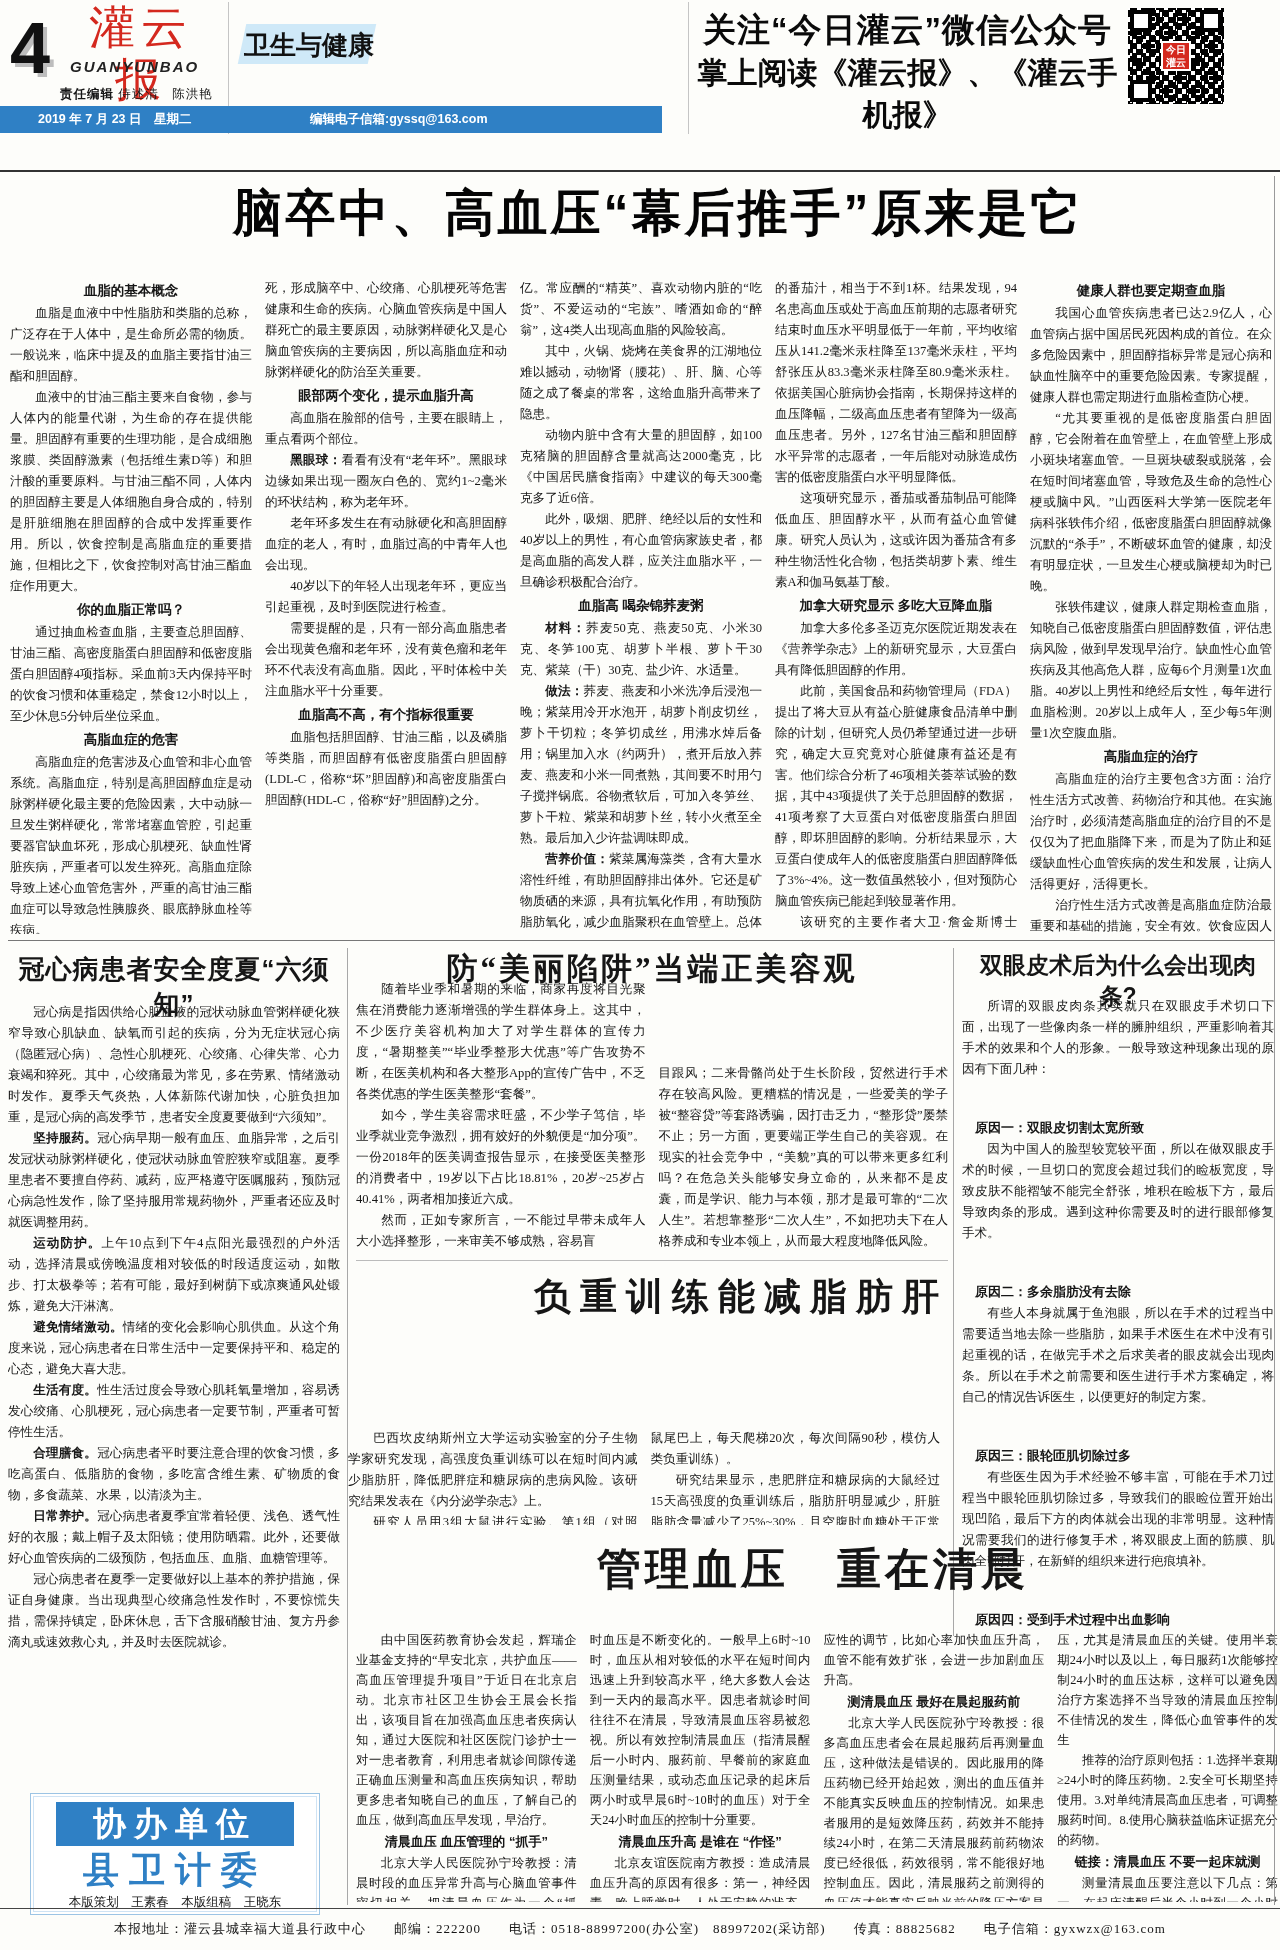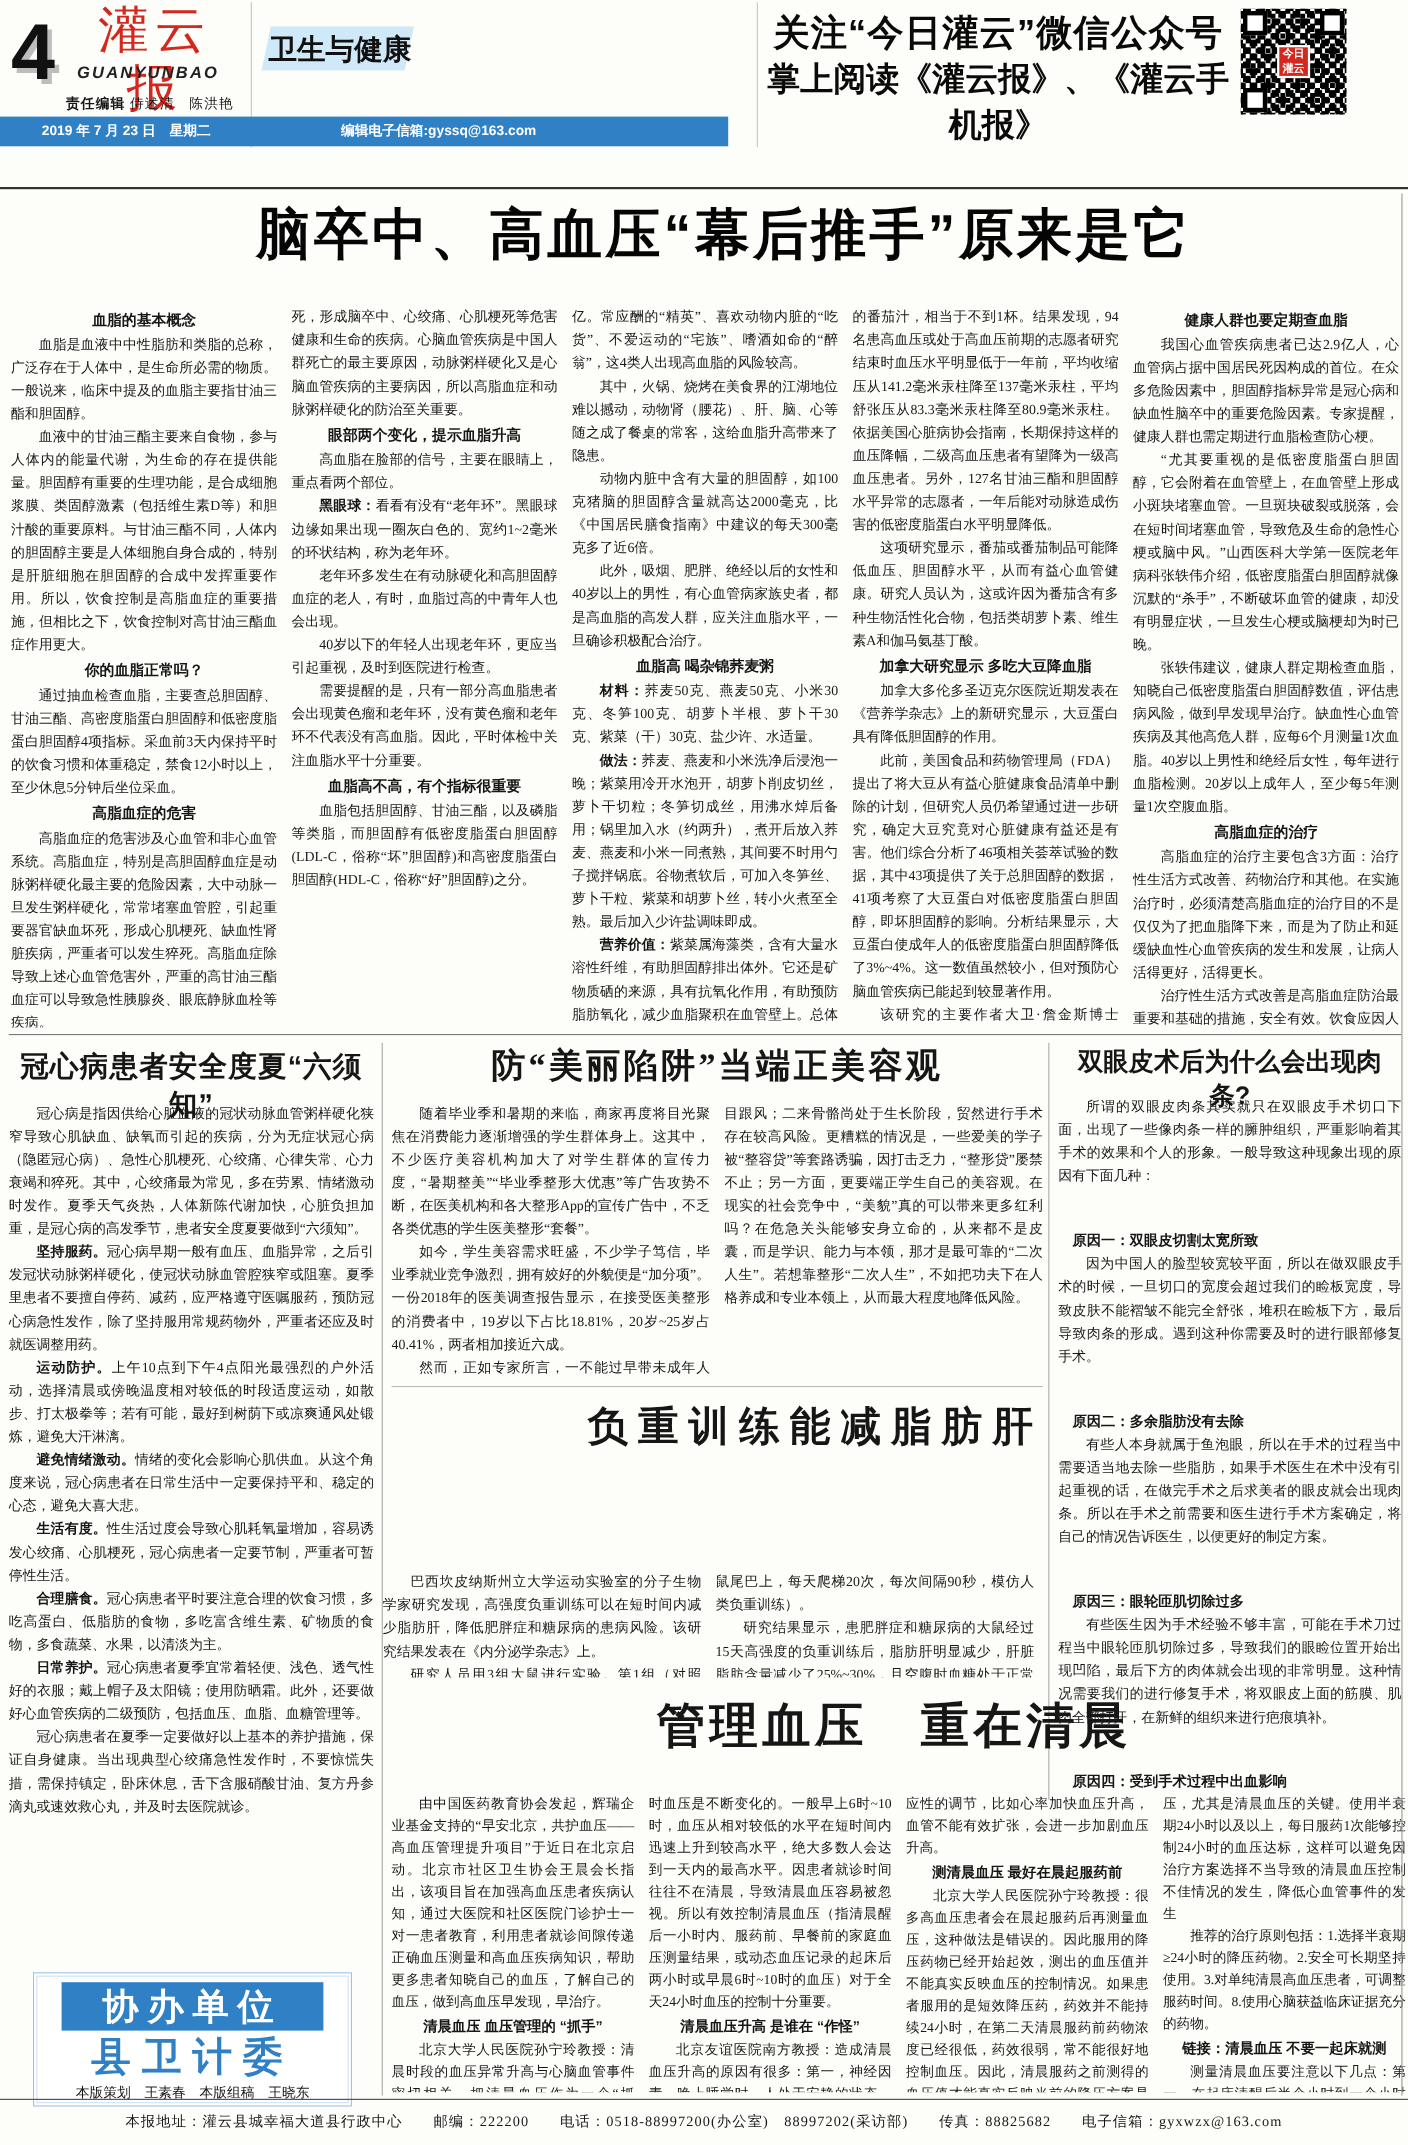--- a/index.html
+++ b/index.html
@@ -52,21 +52,21 @@
            font-weight:900;font-size:50px;letter-spacing:3px;color:#050505;margin-left:18px;}
   .lead-cols{left:10px;top:278px;width:1262px;height:656px;}
   .rule-a{left:8px;top:940px;width:1266px;height:1px;background:#777;}
   
   .ml-hl{left:8px;top:952px;width:332px;text-align:center;font-family:"Liberation Sans",sans-serif;
          font-weight:800;font-size:26px;letter-spacing:1px;}
   .ml-body{left:8px;top:1002px;width:332px;height:782px;overflow:hidden;}
   .vr1{left:347px;top:948px;width:1px;height:957px;background:#a8a8a8;}
   .mc-hl{left:356px;top:948px;width:592px;text-align:center;font-weight:600;
          font-size:31px;letter-spacing:3px;}
-  .mc-cols{left:356px;top:1002px;width:592px;height:250px;}
+  .mc-cols{left:356px;top:1002px;width:592px;height:250px;align-items:flex-end;}
   .rule-b{left:356px;top:1260px;width:592px;height:1px;background:#bbb;}
   .vr2{left:953px;top:948px;width:1px;height:688px;background:#a8a8a8;}
   .mr-hl{left:962px;top:950px;width:312px;text-align:center;font-family:"Liberation Sans",sans-serif;
          font-weight:800;font-size:23px;}
   .mr-body{left:962px;top:996px;width:312px;height:636px;overflow:hidden;}
   
   .lv-hl{left:356px;top:1272px;width:592px;text-align:right;font-weight:600;
          font-size:37px;letter-spacing:9px;}
   .lv-cols{left:348px;top:1428px;width:592px;height:97px;justify-content:flex-end;}
   

